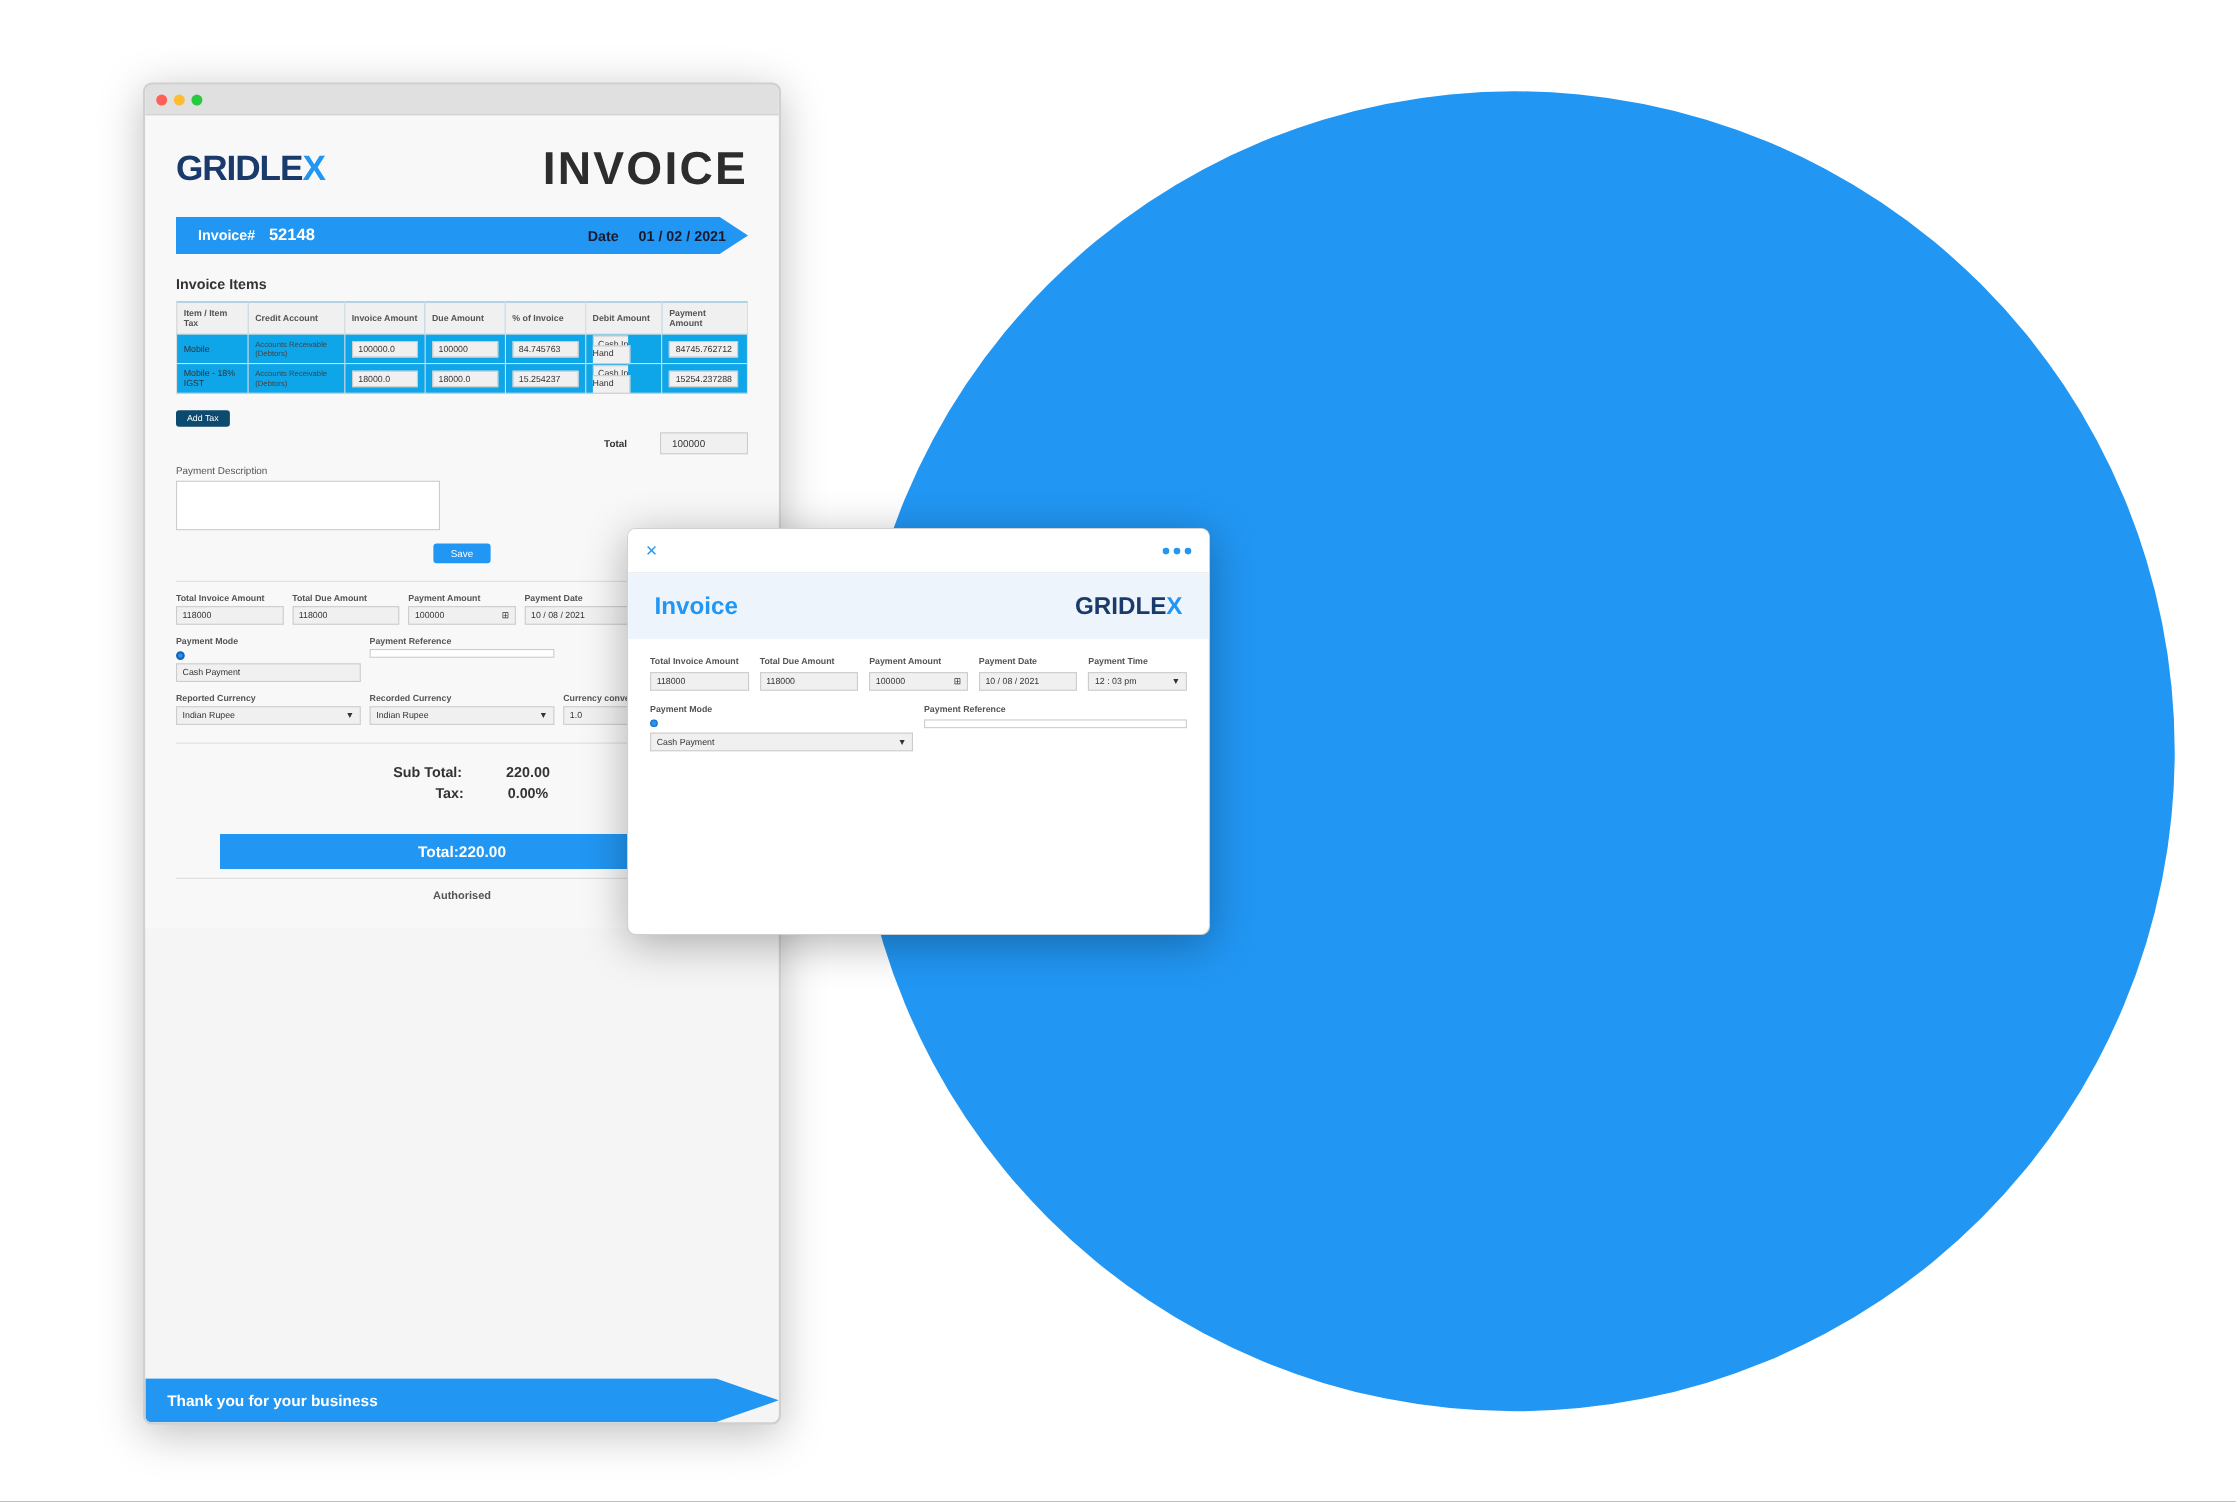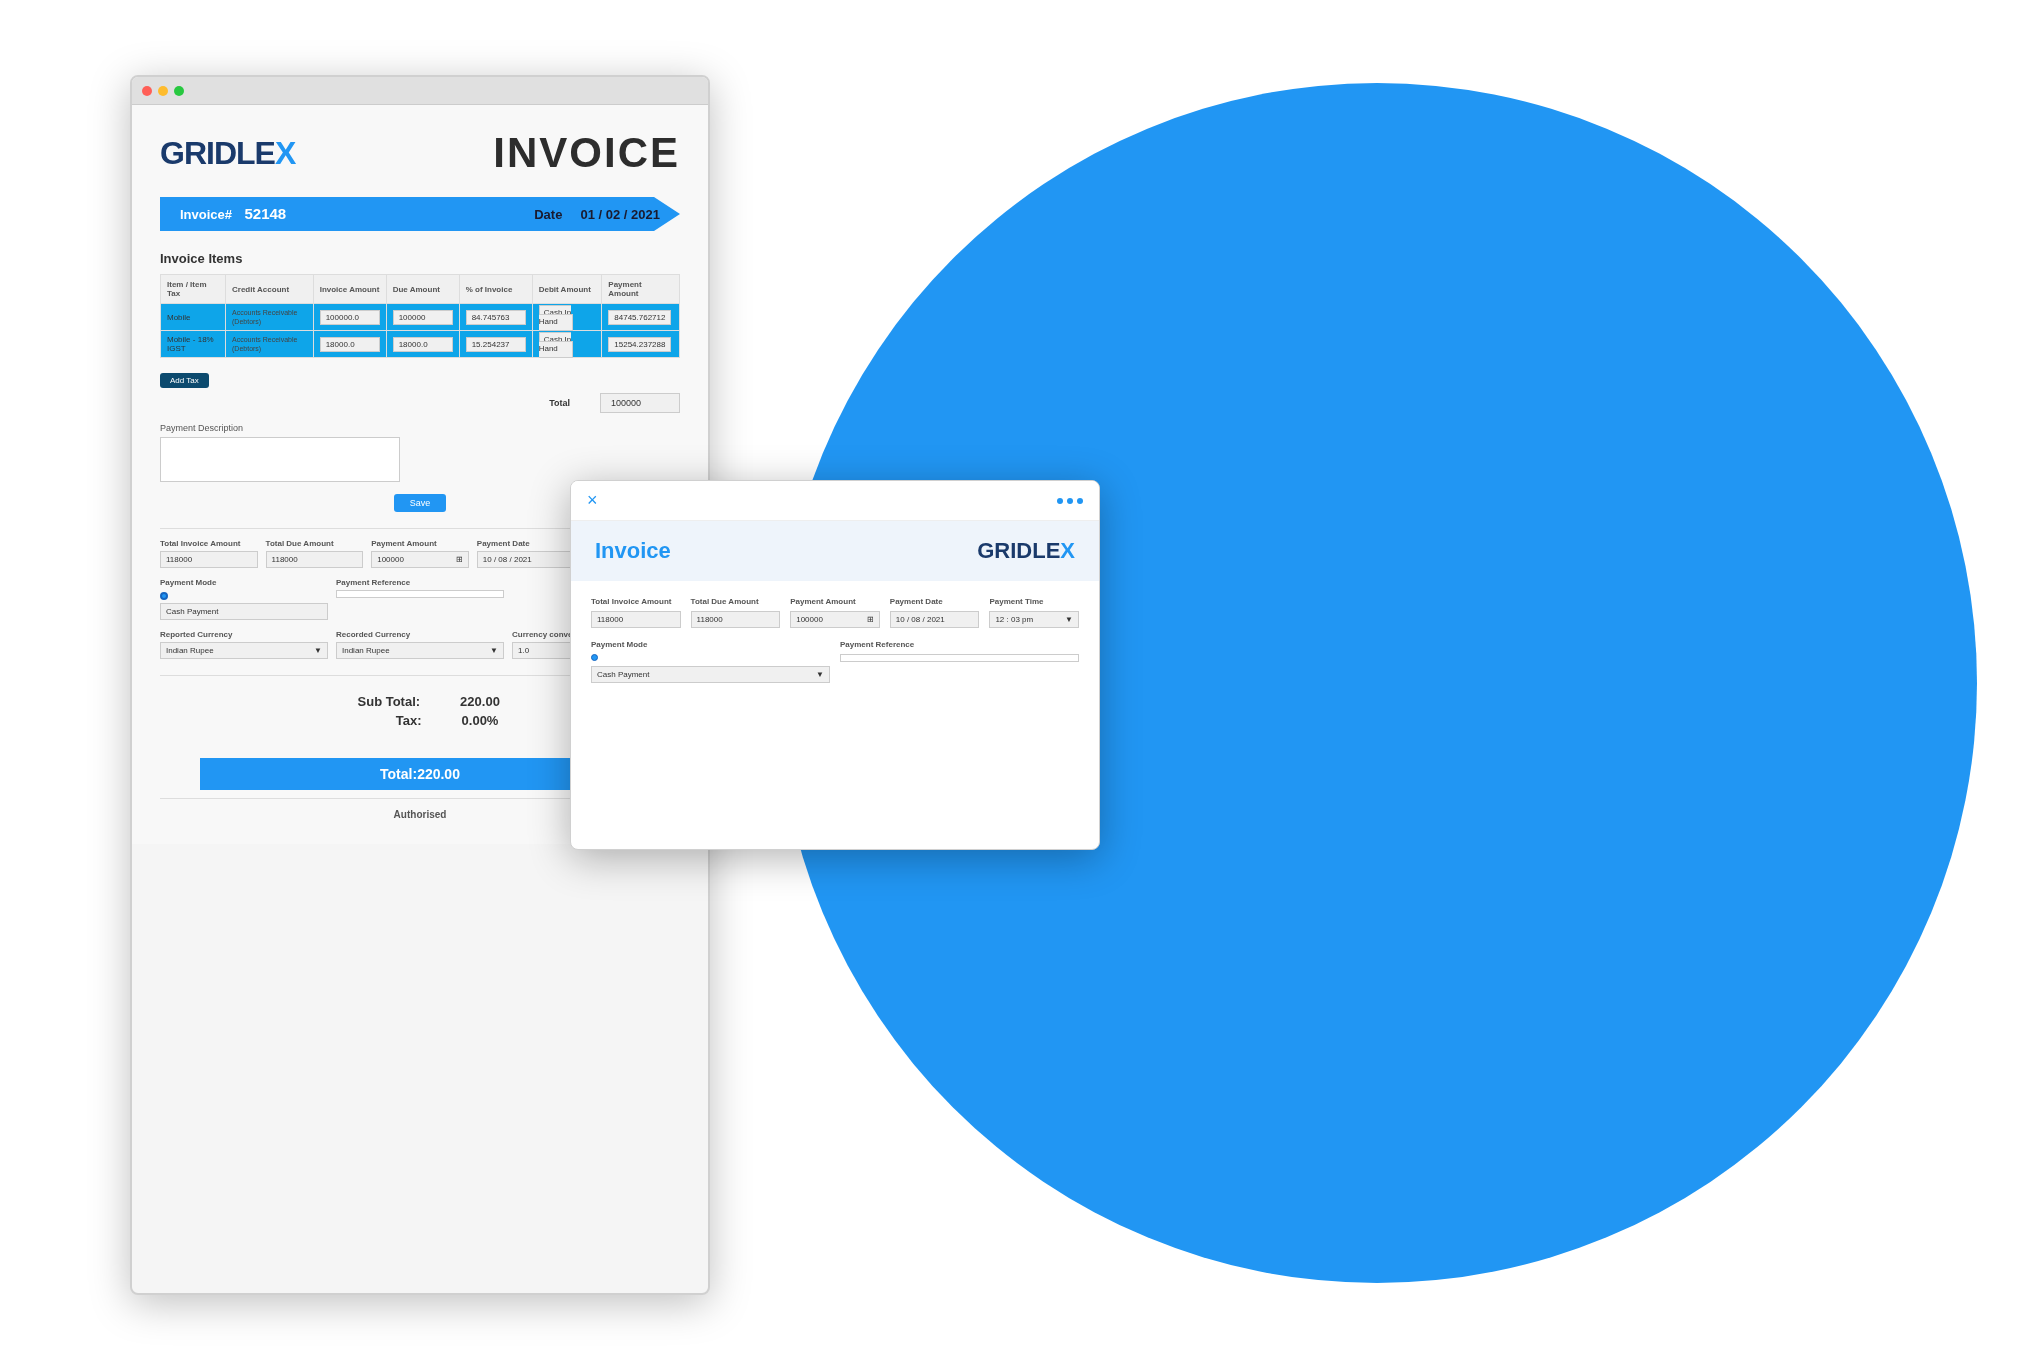--- a/index.html
+++ b/index.html
@@ -668,20 +668,23 @@
       <span class="total-banner-value">220.00</span>
     </div>
 
     
     <div class="authorized-section">
       <span>Authorised</span>
     </div>
 
   </div>
 
+  <div class="thank-you-footer">
+    <span>Thank you for your business</span>
+  </div>
 </div>
 
 <div class="invoice-window-modal">
 
   <div class="modal-top-bar">
     <span class="modal-close-x">×</span>
     <div class="modal-dots">
       <div class="modal-dot"></div>
       <div class="modal-dot"></div>
       <div class="modal-dot"></div>

